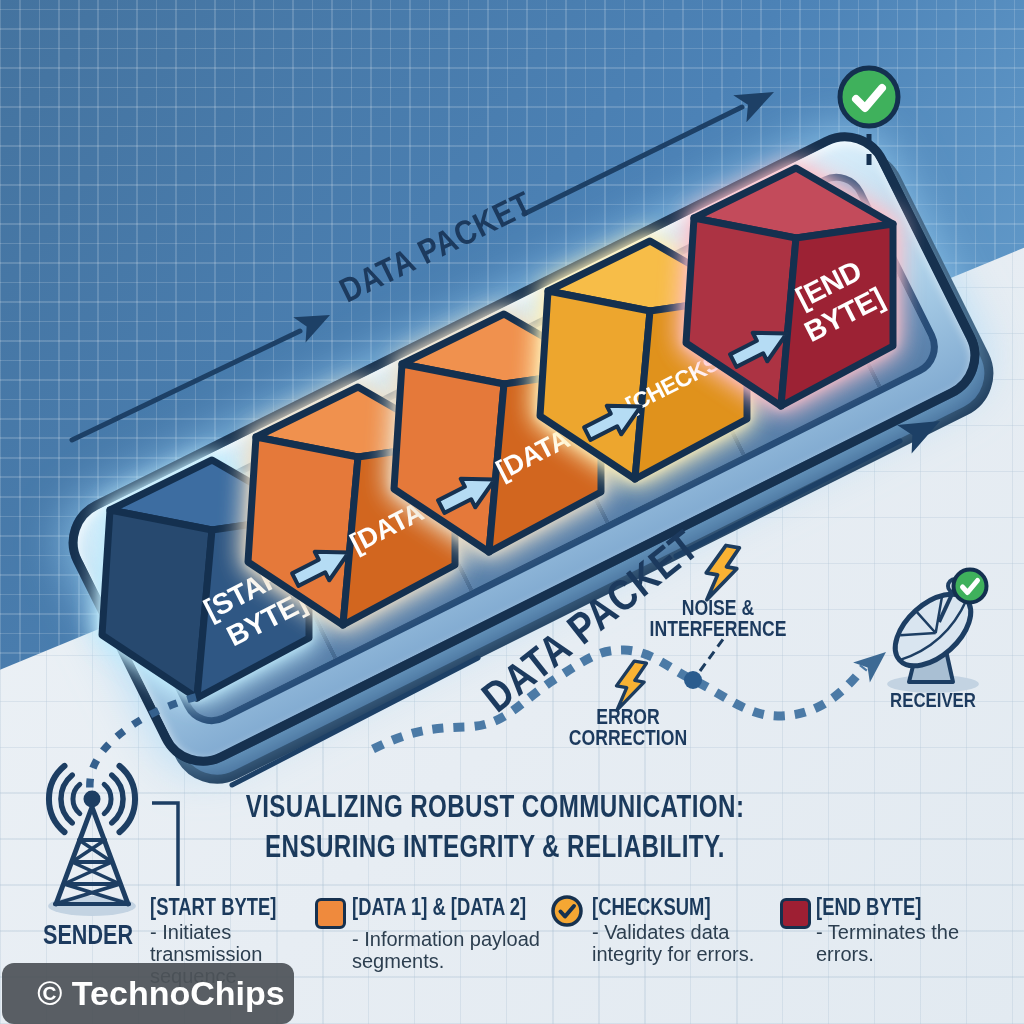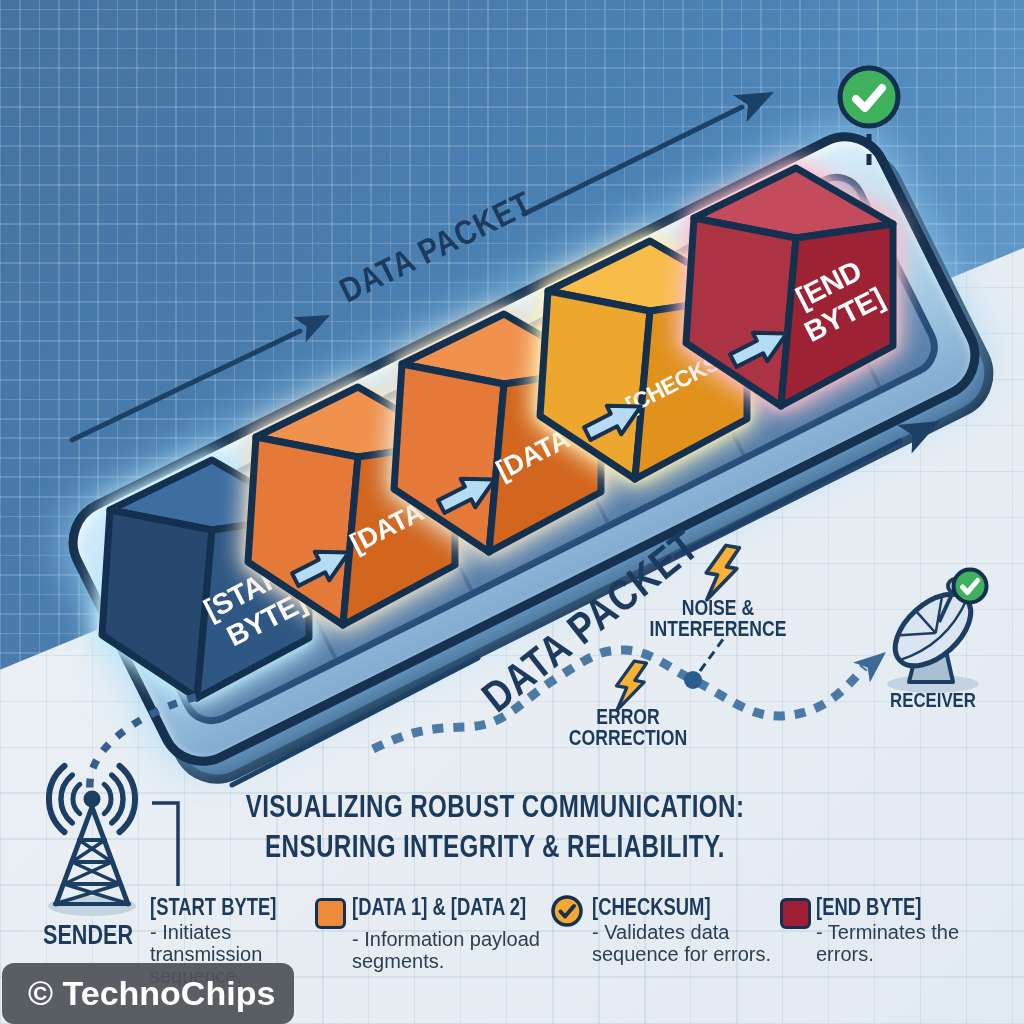--- a/index.html
+++ b/index.html
@@ -50,21 +50,21 @@
      color:#1b3a5c;font-weight:700;font-size:31px;line-height:40px;
      transform:scaleX(.78);transform-origin:center;letter-spacing:.5px;}
   .legend-head{position:absolute;color:#1b3a5c;font-weight:700;font-size:23px;
      transform:scaleX(.8);transform-origin:left;white-space:nowrap;}
   .legend-desc{position:absolute;color:#2c3e4f;font-size:20px;line-height:22px;font-weight:400;}
   .swatch{position:absolute;width:25px;height:25px;border:3px solid #16314f;border-radius:6px;}
   .swatch-orange{background:#ef8a3d;}
   .swatch-red{background:#9e1f33;}
   #watermark{position:absolute;left:2px;top:963px;width:292px;height:61px;
      background:rgba(77,83,88,.93);border-radius:12px;color:#fff;font-weight:700;
-     font-size:34px;line-height:61px;padding-left:26px;box-sizing:border-box;}
+     font-size:34px;line-height:61px;padding-left:26px;box-sizing:border-box;text-align:center;}
 </style>
 </head>
 <body>
 
 <div id="stage">
   <div class="bg-light"></div>
   <div class="bg-blue"></div>
 
   <div class="tray-side"></div>
   <div class="tray">
@@ -222,21 +222,21 @@
 
   <div>
     <div class="legend-head" style="left:150px;top:894px;">[START BYTE]</div>
     <div class="legend-desc" style="left:150px;top:921px;width:138px;">- Initiates transmission sequence.</div>
 
     <span class="swatch swatch-orange" style="left:315px;top:898px;"></span>
     <div class="legend-head" style="left:352px;top:894px;">[DATA 1] &amp; [DATA 2]</div>
     <div class="legend-desc" style="left:352px;top:928px;width:190px;">- Information payload segments.</div>
 
     <div class="legend-head" style="left:592px;top:894px;">[CHECKSUM]</div>
-    <div class="legend-desc" style="left:592px;top:921px;width:205px;">- Validates data sequence for errors.</div>
+    <div class="legend-desc" style="left:592px;top:921px;width:205px;">- Validates data integrity for errors.</div>
 
     <span class="swatch swatch-red" style="left:780px;top:898px;"></span>
     <div class="legend-head" style="left:816px;top:894px;">[END BYTE]</div>
     <div class="legend-desc" style="left:816px;top:921px;width:150px;">- Terminates the errors.</div>
   </div>
 
   <div id="watermark">© TechnoChips</div>
 </div>
 
 </body></html>

